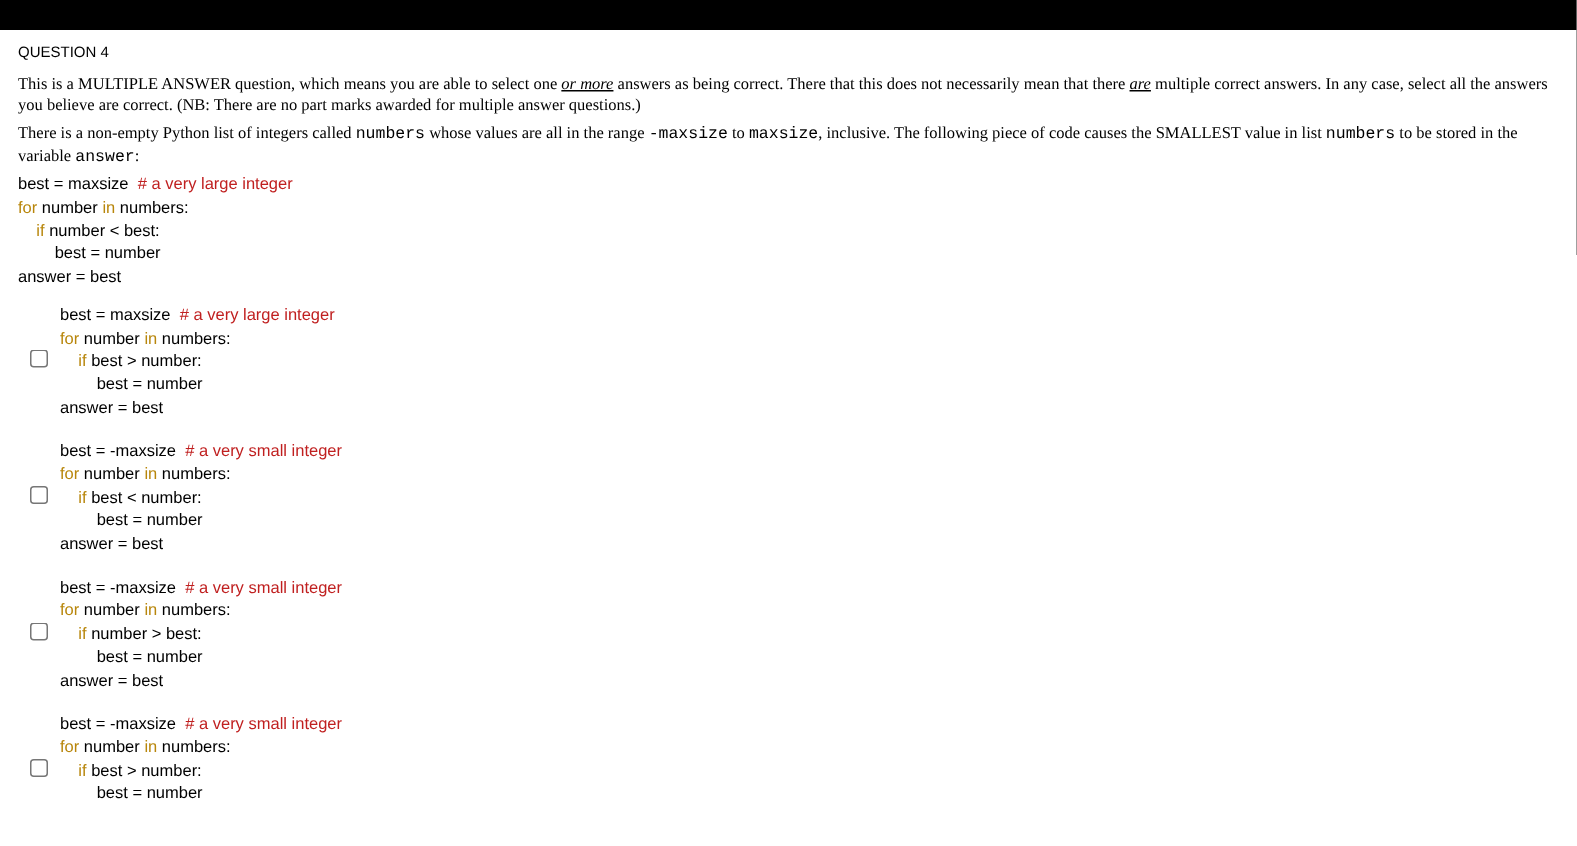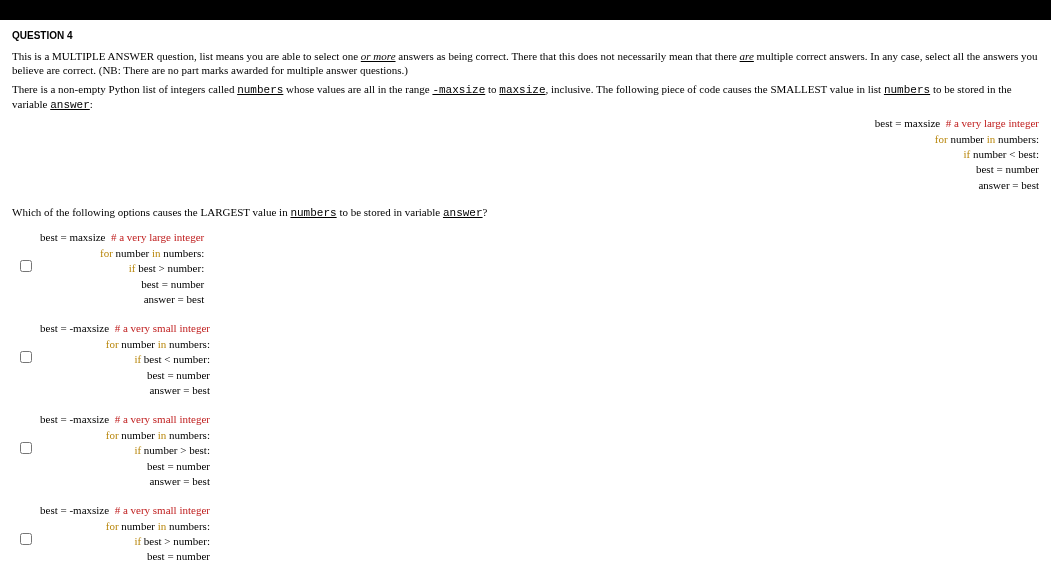--- a/index.html
+++ b/index.html
@@ -10,35 +10,34 @@
     color: #000;
     background: #000;
   }
   .page {
     background: #fff;
     width: 1051px;
     min-height: 530px;
     padding: 10px 12px 30px 12px;
   }
   .qtitle {
-    font-weight: bold;
+    font-weight: normal;
     font-family: Arial, sans-serif;
     font-size: 10px;
     margin-bottom: 8px;
   }
   .para { margin: 4px 0; line-height: 1.3; }
   em { font-style: italic; text-decoration: underline; }
-  .mono { font-family: "Courier New", monospace; font-size: 11px; text-decoration: underline; }
+  .mono { font-family: "Courier New", monospace; font-size: 11px; }
   pre.code {
-    font-family: Liberation Serif, serif;
+    font-family: Liberation Sans, sans-serif;
     font-size: 11px;
     margin: 2px 0 2px 0;
     white-space: pre;
     line-height: 1.4;
-    text-align: right;
   }
   .kw { color: #b8860b; }       
   .cm { color: #c02020; }       
   .option {
     display: flex;
     align-items: flex-start;
     margin: 10px 0 14px 0;
   }
   .option input[type="checkbox"] {
     margin: 30px 8px 0 8px;
@@ -50,36 +49,33 @@
 </style>
 </head>
 <body>
 
 <div class="blackbar"></div>
 <div class="page">
 
   <div class="qtitle">QUESTION 4</div>
 
   <div class="para">
-    <span>This is a MULTIPLE ANSWER question, list means you are able to select one </span><em>or more</em><span> answers as being correct.  There that this does not necessarily mean that there </span><em>are</em><span> multiple correct answers.  In any case, select all the answers you believe are correct.  (NB: There are no part marks awarded for multiple answer questions.)</span>
+    <span>This is a MULTIPLE ANSWER question, which means you are able to select one </span><em>or more</em><span> answers as being correct.  There that this does not necessarily mean that there </span><em>are</em><span> multiple correct answers.  In any case, select all the answers you believe are correct.  (NB: There are no part marks awarded for multiple answer questions.)</span>
   </div>
 
   <div class="para">
     <span>There is a non-empty Python list of integers called </span><span class="mono">numbers</span><span> whose values are all in the range </span><span class="mono">-maxsize</span><span> to </span><span class="mono">maxsize</span><span>, inclusive.  The following piece of code causes the SMALLEST value in list </span><span class="mono">numbers</span><span> to be stored in the variable </span><span class="mono">answer</span><span>:</span>
   </div>
 
   <pre class="code"><span>best = maxsize  </span><span class="cm"># a very large integer</span>
 <span class="kw">for</span><span> number </span><span class="kw">in</span><span> numbers:</span>
 <span>    </span><span class="kw">if</span><span> number &lt; best:</span>
 <span>        best = number</span>
 <span>answer = best</span></pre>
 
-  <div class="para" style="margin-top:12px">
-    <span>Which of the following options causes the LARGEST value in </span><span class="mono">numbers</span><span>  to be stored in variable </span><span class="mono">answer</span><span>?</span>
-  </div>
 
   <div class="option">
     <input type="checkbox" style="">
     <pre class="code"><span>best = maxsize  </span><span class="cm"># a very large integer</span>
 <span class="kw">for</span><span> number </span><span class="kw">in</span><span> numbers:</span>
 <span>    </span><span class="kw">if</span><span> best &gt; number:</span>
 <span>        best = number</span>
 <span>answer = best</span></pre>
   </div>
 

